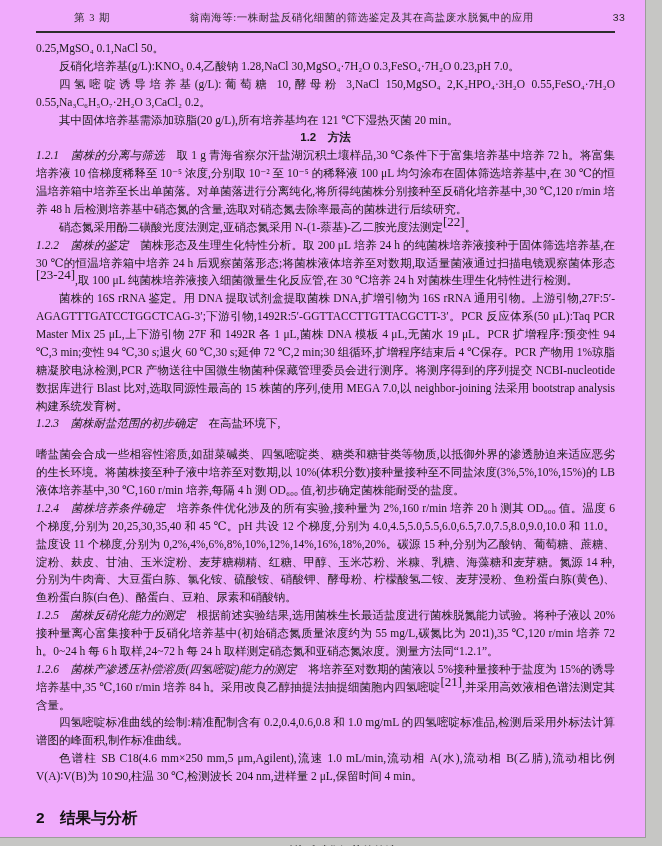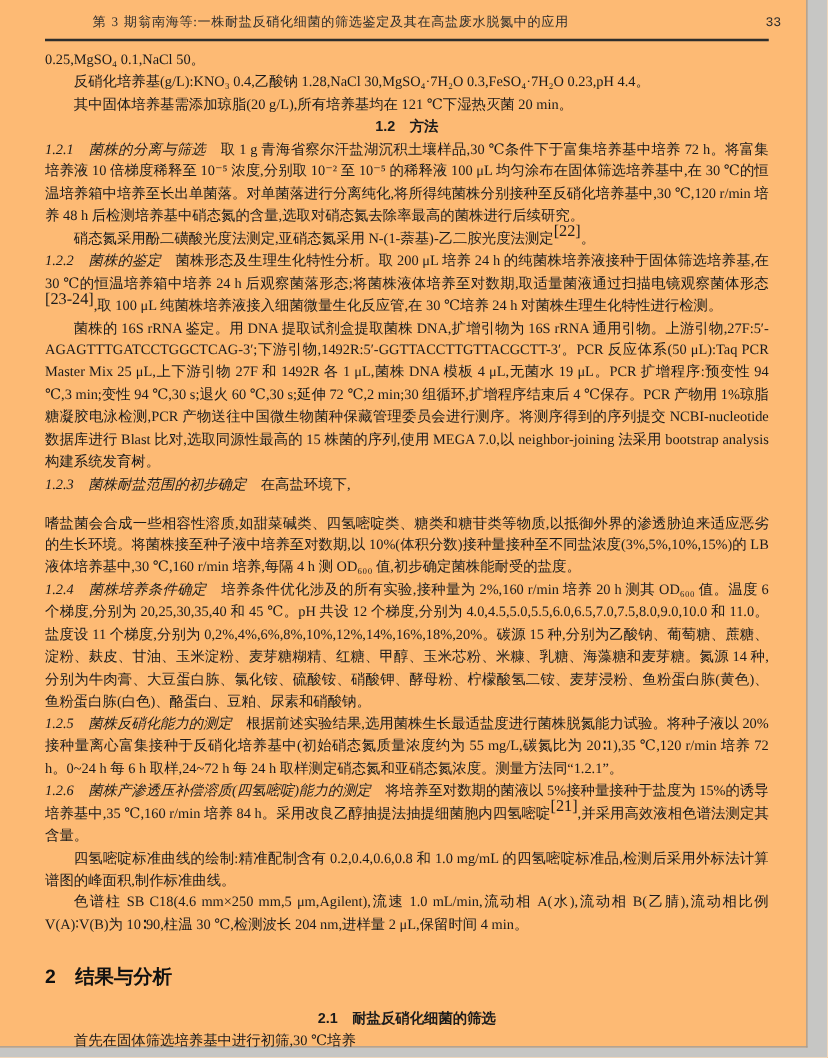--- a/index.html
+++ b/index.html
@@ -1,22 +1,22 @@
 <!DOCTYPE html>
 <html><head>
 <meta charset="utf-8">
 <style>
   html,body{margin:0;padding:0;}
   .sheet{position:relative;width:662px;height:846px;background:#c6c6c4;overflow:hidden;
          font-family:"Liberation Serif","DejaVu Serif",serif;}
-  .paper{position:absolute;left:0;top:0;width:646px;height:838px;background:#fdba74;
+  .paper{position:absolute;left:0;top:0;width:646px;height:838px;background:#f0abfc;
          border-right:1px solid #9c9c9a;border-bottom:1px solid #9c9c9a;box-sizing:border-box;}
   .header{margin:11px 14px 0 36px;display:flex;align-items:baseline;font-size:10.5px;color:#2d2d2d;}
   .issue{margin-left:38px;letter-spacing:1px;}
-  .running-title{flex:1;text-align:left;letter-spacing:.5px;}
+  .running-title{flex:1;text-align:center;letter-spacing:.5px;}
   .pageno{margin-right:6px;font-family:Liberation Mono, monospace;}
   .rule{margin:6px 30px 7px 36px;height:2px;background:#2e2e2c;}
   .cols{display:flex;gap:13px;margin:6px 30px 0 36px;flex-direction:column;}
   .col{flex:1;min-width:0;font-size:11.5px;line-height:1.555;text-align:justify;color:#1b1b1b;}
   .para{margin:0;}
   .indent{text-indent:2em;}
   .h2{font-family:"Liberation Sans","DejaVu Sans",sans-serif;font-weight:bold;text-align:center;}
   .section{font-family:"Liberation Sans","DejaVu Sans",sans-serif;font-weight:bold;
            font-size:15.5px;margin:20px 0 13px;text-align:left;color:#111;}
   .r-n{}
@@ -30,21 +30,22 @@
   <div class="paper">
     <div class="header">
       <span class="issue">第 3 期</span>
       <span class="running-title">翁南海等:一株耐盐反硝化细菌的筛选鉴定及其在高盐废水脱氮中的应用</span>
       <span class="pageno">33</span>
     </div>
     <div class="rule"></div>
     <div class="cols">
       <div class="col">
           <p class="para cont"><span class="r-n">0.25,MgSO₄ 0.1,NaCl 50。</span></p>
-          <p class="para indent"><span class="r-n">反硝化培养基(g/L):KNO₃ 0.4,乙酸钠 1.28,NaCl 30,MgSO₄·7H₂O 0.3,FeSO₄·7H₂O 0.23,pH 4.4。</span></p>
+          <p class="para indent"><span class="r-n">反硝化培养基(g/L):KNO₃ 0.4,乙酸钠 1.28,NaCl 30,MgSO₄·7H₂O 0.3,FeSO₄·7H₂O 0.23,pH 7.0。</span></p>
+          <p class="para indent"><span class="r-n">四氢嘧啶诱导培养基(g/L):葡萄糖 10,酵母粉 3,NaCl 150,MgSO₄ 2,K₂HPO₄·3H₂O 0.55,FeSO₄·7H₂O 0.55,Na₃C₆H₅O₇·2H₂O 3,CaCl₂ 0.2。</span></p>
           <p class="para indent"><span class="r-n">其中固体培养基需添加琼脂(20 g/L),所有培养基均在 121 ℃下湿热灭菌 20 min。</span></p>
           <p class="para h2"><span class="r-n">1.2　方法</span></p>
           <p class="para cont"><span class="r-kai">1.2.1　菌株的分离与筛选</span><span class="r-n">　取 1 g 青海省察尔汗盐湖沉积土壤样品,30 ℃条件下于富集培养基中培养 72 h。将富集培养液 10 倍梯度稀释至 10⁻⁵ 浓度,分别取 10⁻² 至 10⁻⁵ 的稀释液 100 μL 均匀涂布在固体筛选培养基中,在 30 ℃的恒温培养箱中培养至长出单菌落。对单菌落进行分离纯化,将所得纯菌株分别接种至反硝化培养基中,30 ℃,120 r/min 培养 48 h 后检测培养基中硝态氮的含量,选取对硝态氮去除率最高的菌株进行后续研究。</span></p>
           <p class="para indent"><span class="r-n">硝态氮采用酚二磺酸光度法测定,亚硝态氮采用 N-(1-萘基)-乙二胺光度法测定</span><span class="r-sup">[22]</span><span class="r-n">。</span></p>
           <p class="para cont"><span class="r-kai">1.2.2　菌株的鉴定</span><span class="r-n">　菌株形态及生理生化特性分析。取 200 μL 培养 24 h 的纯菌株培养液接种于固体筛选培养基,在 30 ℃的恒温培养箱中培养 24 h 后观察菌落形态;将菌株液体培养至对数期,取适量菌液通过扫描电镜观察菌体形态</span><span class="r-sup">[23-24]</span><span class="r-n">,取 100 μL 纯菌株培养液接入细菌微量生化反应管,在 30 ℃培养 24 h 对菌株生理生化特性进行检测。</span></p>
           <p class="para indent"><span class="r-n">菌株的 16S rRNA 鉴定。用 DNA 提取试剂盒提取菌株 DNA,扩增引物为 16S rRNA 通用引物。上游引物,27F:5′-AGAGTTTGATCCTGGCTCAG-3′;下游引物,1492R:5′-GGTTACCTTGTTACGCTT-3′。PCR 反应体系(50 μL):Taq PCR Master Mix 25 μL,上下游引物 27F 和 1492R 各 1 μL,菌株 DNA 模板 4 μL,无菌水 19 μL。PCR 扩增程序:预变性 94 ℃,3 min;变性 94 ℃,30 s;退火 60 ℃,30 s;延伸 72 ℃,2 min;30 组循环,扩增程序结束后 4 ℃保存。PCR 产物用 1%琼脂糖凝胶电泳检测,PCR 产物送往中国微生物菌种保藏管理委员会进行测序。将测序得到的序列提交 NCBI-nucleotide 数据库进行 Blast 比对,选取同源性最高的 15 株菌的序列,使用 MEGA 7.0,以 neighbor-joining 法采用 bootstrap analysis 构建系统发育树。</span></p>
           <p class="para cont"><span class="r-kai">1.2.3　菌株耐盐范围的初步确定</span><span class="r-n">　在高盐环境下,</span></p>
         </div>
       <div class="col">
           <p class="para cont"><span class="r-n">嗜盐菌会合成一些相容性溶质,如甜菜碱类、四氢嘧啶类、糖类和糖苷类等物质,以抵御外界的渗透胁迫来适应恶劣的生长环境。将菌株接至种子液中培养至对数期,以 10%(体积分数)接种量接种至不同盐浓度(3%,5%,10%,15%)的 LB 液体培养基中,30 ℃,160 r/min 培养,每隔 4 h 测 OD₆₀₀ 值,初步确定菌株能耐受的盐度。</span></p>

